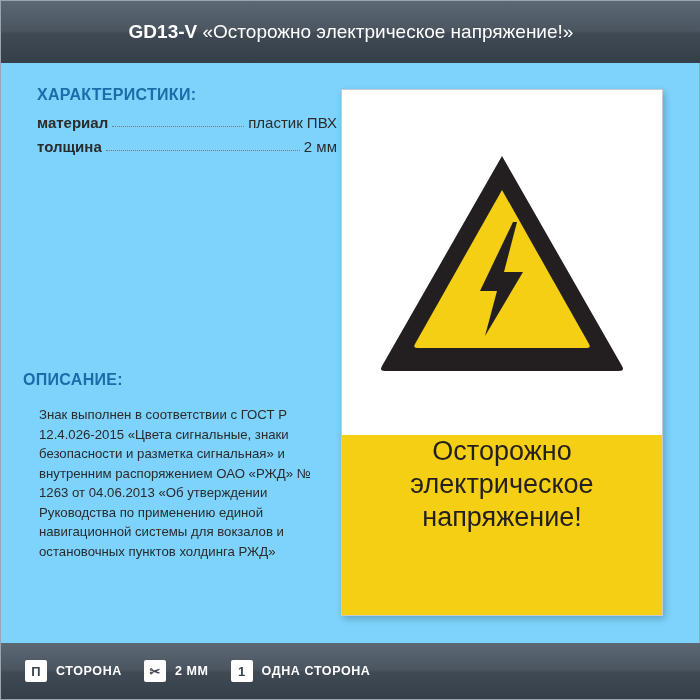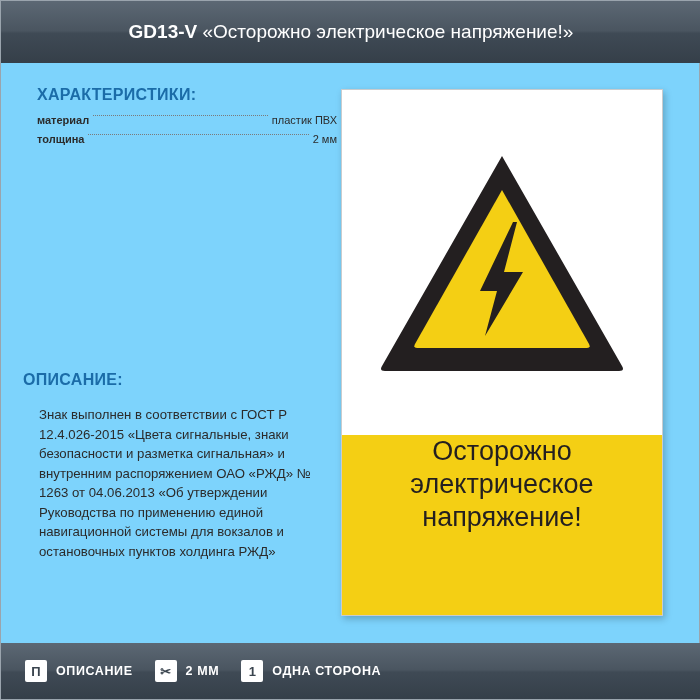--- a/index.html
+++ b/index.html
@@ -51,21 +51,22 @@
   }
   .section-title {
     color: #1b6ca8;
     font-weight: bold;
     font-size: 16px;
     letter-spacing: 0.3px;
     margin: 0 0 10px 0;
   }
   .spec-row {
     display: flex;
-    font-size: 11px;
+    align-items: flex-end;
+    font-size: 15px;
     color: #2b2b2b;
     margin-bottom: 7px;
   }
   .spec-label {
     font-weight: bold;
     white-space: nowrap;
   }
   .spec-dots {
     flex: 1 1 auto;
     border-bottom: 1px dotted #7b7b7b;
@@ -214,21 +215,21 @@
       </div>
     </div>
     <div class="sign-bottom">
       <p class="sign-caption">Осторожно электрическое напряжение!</p>
     </div>
   </div>
 
   <div class="footer">
     <div class="footer-item">
       <span class="footer-icon">П</span>
-      <span class="footer-label">ОПИСАНИЕ</span>
+      <span class="footer-label">СТОРОНА</span>
     </div>
     <div class="footer-item">
       <span class="footer-icon">✂</span>
       <span class="footer-label">2 ММ</span>
     </div>
     <div class="footer-item">
       <span class="footer-icon">1</span>
       <span class="footer-label">ОДНА СТОРОНА</span>
     </div>
   </div>

